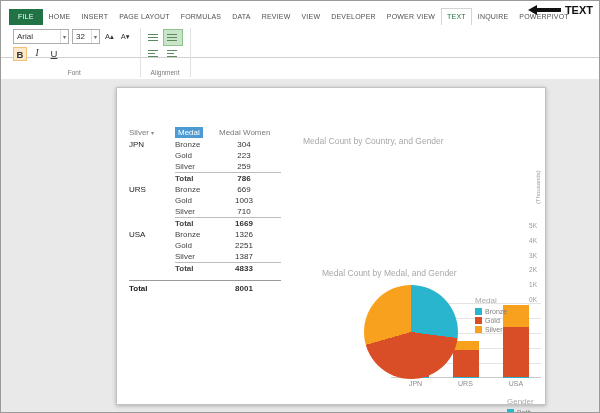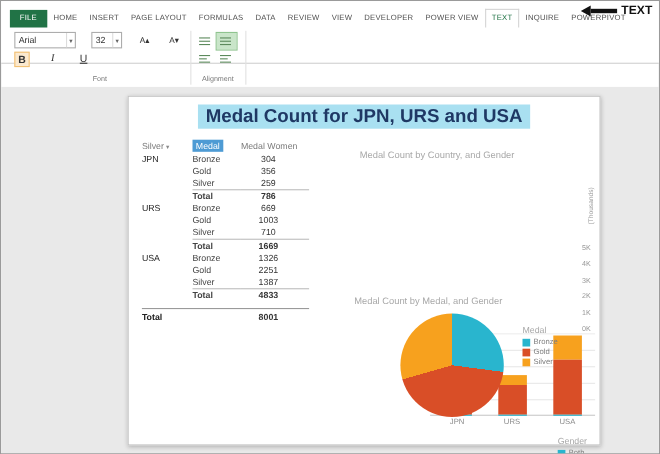--- a/index.html
+++ b/index.html
@@ -20,21 +20,21 @@
   .annot { position:absolute; top:3px; right:6px; display:flex; align-items:center; gap:4px; z-index:9; }
   .arrow { display:flex; align-items:center; }
   .arrow-head { width:0; height:0; border-top:5px solid transparent; border-bottom:5px solid transparent; border-right:9px solid #111; }
   .arrow-shaft { width:24px; height:4px; background:#111; }
   .annot-label { font-weight:bold; font-size:11px; color:#111; }
 
   .groups { display:flex; height:52px; padding:3px 0 0 8px; }
   .group { position:relative; padding:1px 8px 10px 4px; }
   .group.sep { border-right:1px solid #e2e2e2; }
   .group-label { position:absolute; bottom:1px; left:0; right:0; text-align:center; font-size:6.5px; color:#7a7a7a; }
-  .g-row { display:flex; align-items:center; gap:14px; margin-bottom:3px; }
+  .g-row { display:flex; align-items:center; gap:3px; margin-bottom:3px; }
   .combo { border:1px solid #adadad; height:15px; display:flex; align-items:center; font-size:8px; color:#333; padding:0 0 0 3px; background:#fff; }
   .combo .dd { font-size:6px; color:#666; margin-left:3px; padding:0 2px; border-left:1px solid #dcdcdc; align-self:stretch; display:flex; align-items:center; }
   .combo.name { width:56px; justify-content:space-between; }
   .combo.size { width:28px; justify-content:space-between; }
   .tool-btn { font-size:7.5px; color:#333; padding:1px 2px; white-space:nowrap; }
   .fmt-btn { width:14px; height:14px; text-align:center; font-size:9.5px; color:#333; line-height:13px; }
   .fmt-btn.bold { font-weight:bold; background:#fbe9cf; border:1px solid #f2c175; }
   .fmt-btn.italic { font-style:italic; font-family:"Liberation Serif", serif; }
   .fmt-btn.underline { text-decoration:underline; }
 
@@ -66,21 +66,21 @@
 
   
   .chart-title { font-size:8.5px; color:#a8a8a8; white-space:nowrap; margin-bottom:4px; }
   .legend { font-size:7px; color:#7d7d7d; }
   .legend-title { font-size:8px; color:#a8a8a8; margin-bottom:3px; }
   .legend-item { display:flex; align-items:center; gap:3px; margin-bottom:2px; }
   .swatch { width:7px; height:7px; flex:0 0 auto; }
 
   
   .bar-block { position:absolute; left:178px; top:48px; width:246px; }
-  .bar-block .chart-title { margin-left:32px; }
+  .bar-block .chart-title { margin-left:8px; }
   .bar-body { display:flex; align-items:flex-end;flex-direction:column; }
   .thousands { writing-mode:vertical-rl; transform:rotate(180deg); font-size:6px; color:#9a9a9a; height:75px; text-align:center; }
   .y-axis { display:flex; flex-direction:column; justify-content:space-between; height:81px; margin-top:-3px; width:16px; margin-right:4px; font-size:6.5px; color:#9a9a9a; text-align:right; }
   .plot-col { display:flex; flex-direction:column; }
   .plot { position:relative; width:150px; height:75px; border-bottom:1px solid #c9c9c9;
           background-image:linear-gradient(to bottom, #e4e4e4 0, #e4e4e4 1px, transparent 1px);
           background-size:100% 15px; }
   .bars { position:absolute; inset:0; display:flex; justify-content:space-around; align-items:flex-end; }
   .bar { width:26px; display:flex; flex-direction:column; justify-content:flex-end; }
   .x-labels { display:flex; justify-content:space-around; width:150px; font-size:7px; color:#8a8a8a; margin-top:2px; }
@@ -167,21 +167,20 @@
           </span>
       </div>
       <div class="group-label">Alignment</div>
     </div>
   </div>
 </div>
 
 <div class="workspace">
   <div class="canvas">
 
-    <div class="pv-title">Medal Count for JPN, URS and USA</div>
 
     <div class="pv-table">
       <div class="t-head">
         <div class="th">
           <span>Silver</span><span class="filter">▾</span>
         </div>
         <div class="th">
           <span class="chip">Medal</span>
         </div>
         <div class="th">
@@ -190,21 +189,21 @@
       </div>
       <div>
           <div class="t-row">
             <div class="c-country">JPN</div>
             <div class="c-medal">Bronze</div>
             <div class="c-num">304</div>
           </div>
           <div class="t-row">
             <div class="c-country"></div>
             <div class="c-medal">Gold</div>
-            <div class="c-num">356</div>
+            <div class="c-num">223</div>
           </div>
           <div class="t-row">
             <div class="c-country"></div>
             <div class="c-medal">Silver</div>
             <div class="c-num">259</div>
           </div>
           <div class="t-row total">
             <div class="c-country"></div>
             <div class="c-medal">Total</div>
             <div class="c-num">786</div>

